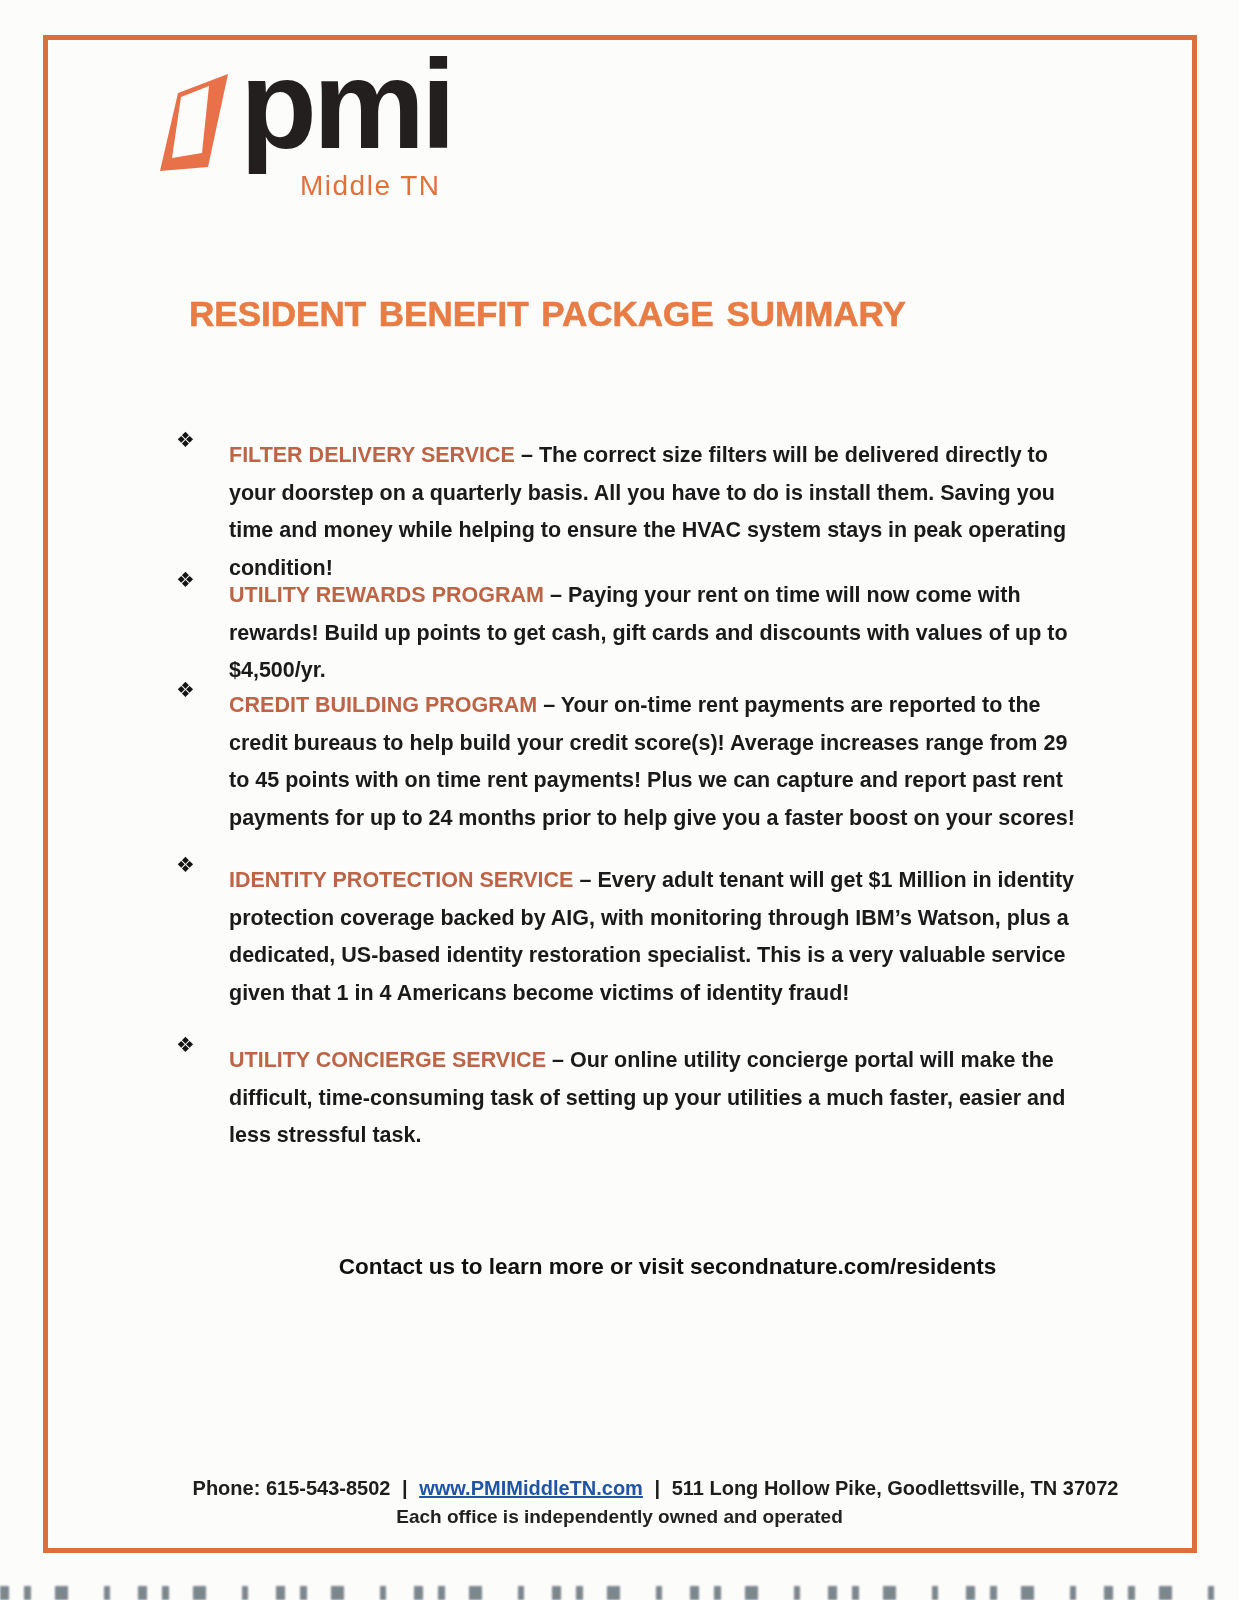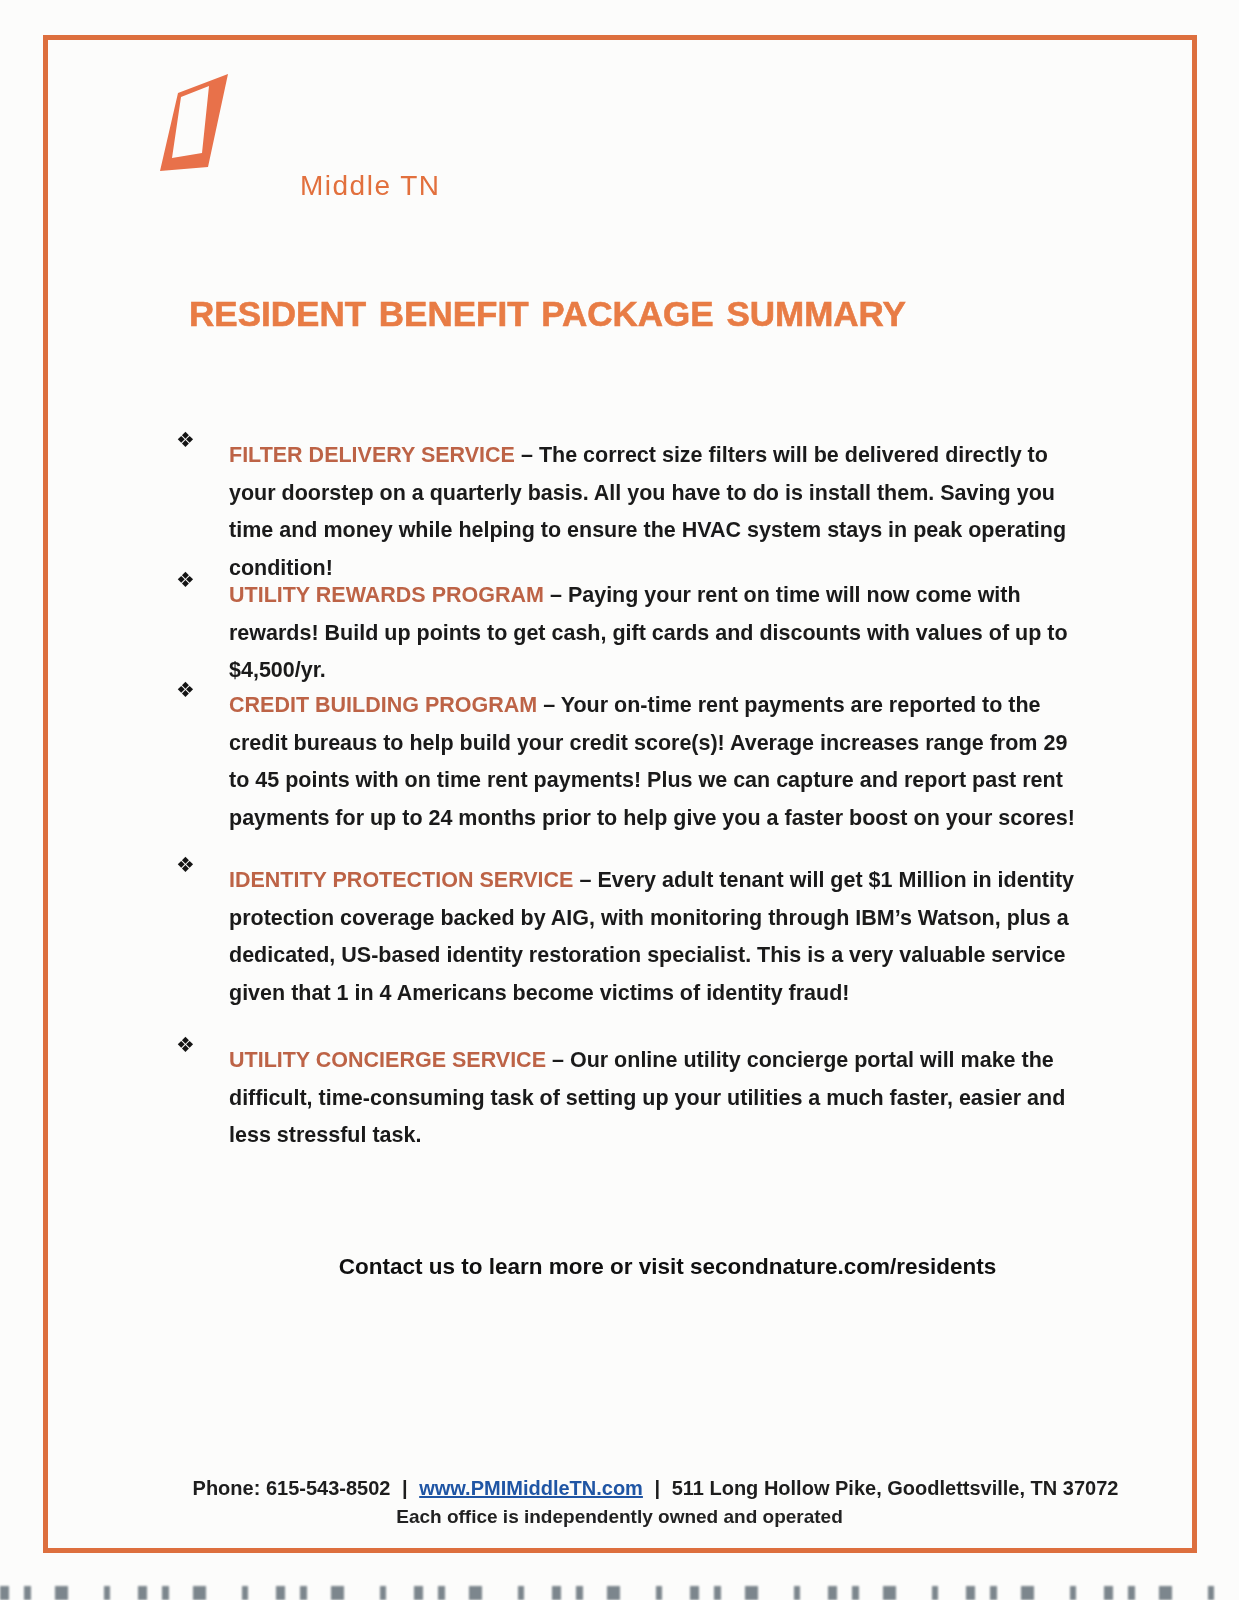--- a/index.html
+++ b/index.html
@@ -98,20 +98,21 @@
 </head>
 <body>
 
 <div class="page">
 
   <div class="frame"></div>
 
   <svg class="logo-icon" viewBox="0 0 90 110" aria-hidden="true">
     <path d="M72 6 L52 99 L4 103 L22 25 Z M53 18 L25 29 L16 90 L46 85 Z" fill="#e8714a" fill-rule="evenodd"></path>
   </svg>
+  <div class="brand">pmi</div>
   <div class="region">Middle TN</div>
 
   <div class="title">RESIDENT BENEFIT PACKAGE SUMMARY</div>
 
   <div class="bullet" style="top:421px">
     <span class="glyph">❖</span>
     <p class="btext">
       <span class="bhead">FILTER DELIVERY SERVICE</span>
       <span class="bdash">–</span>
       <span>The correct size filters will be delivered directly to your doorstep on a quarterly basis. All you have to do is install them. Saving you time and money while helping to ensure the HVAC system stays in peak operating condition!</span>

